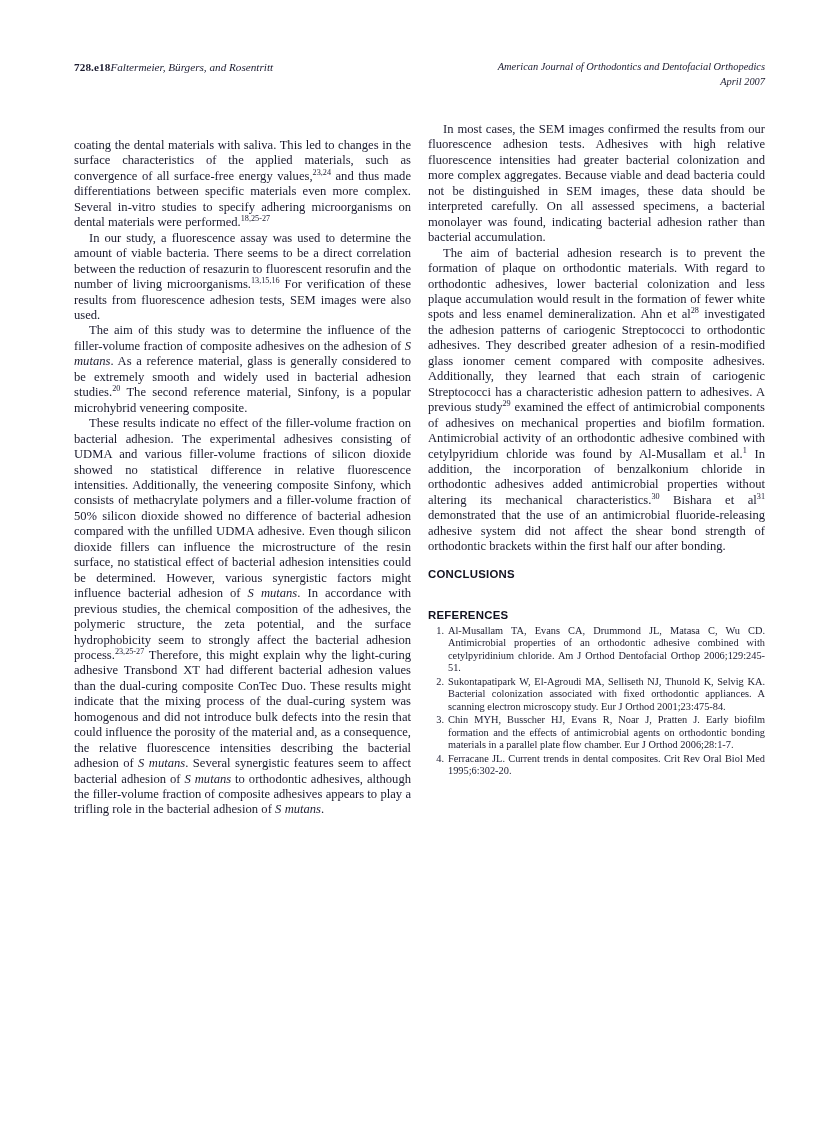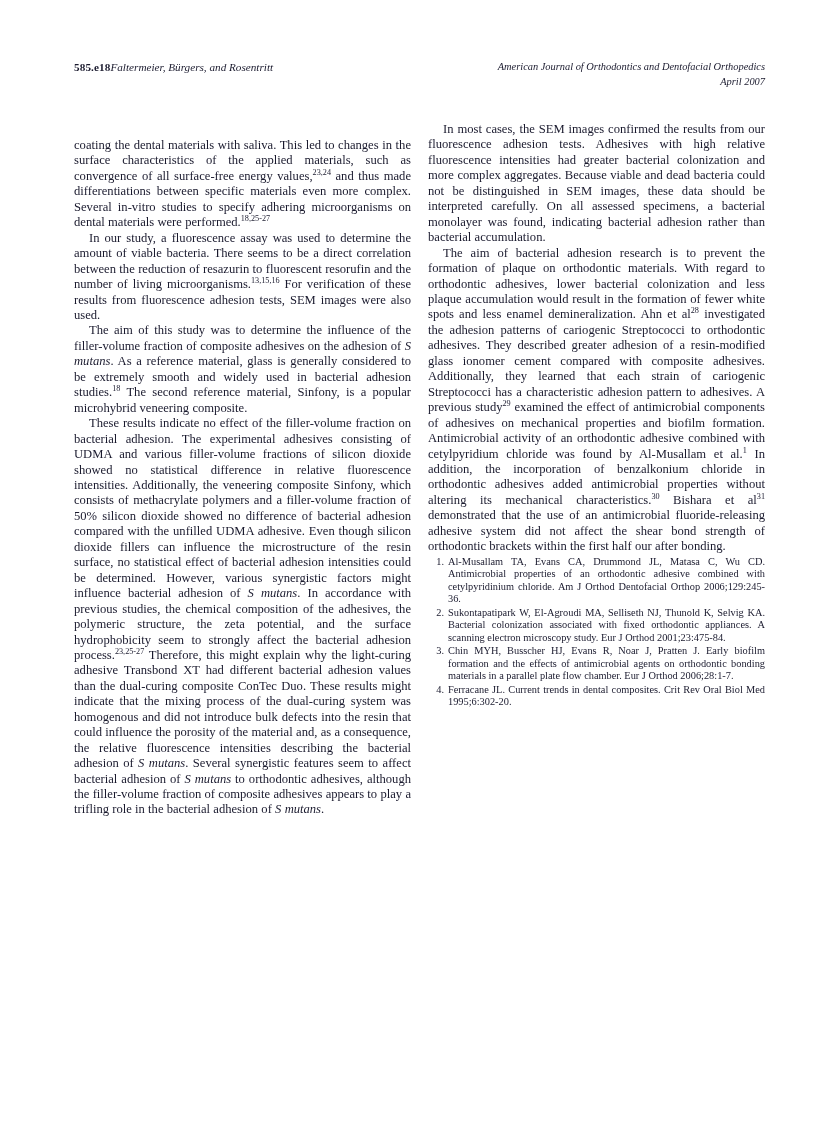--- a/index.html
+++ b/index.html
@@ -135,44 +135,46 @@
     line-height: 12.5px;
   }
 </style>
 </head>
 <body>
 
 <div class="page">
 
   <div class="running-head">
     <div class="rh-left">
-      <span class="rh-folio">585.e18</span><span class="rh-authors">Faltermeier, Bürgers, and Rosentritt</span>
+      <span class="rh-folio">728.e18</span><span class="rh-authors">Faltermeier, Bürgers, and Rosentritt</span>
     </div>
     <div class="rh-right">
       <div>American Journal of Orthodontics and Dentofacial Orthopedics</div>
       <div>April 2007</div>
     </div>
   </div>
 
   <div class="columns">
 
     <div class="col col-left">
       <p class="body-par no-indent">coating the dental materials with saliva. This led to changes in the surface characteristics of the applied materials, such as convergence of all surface-free energy values,<sup>23,24</sup> and thus made differentiations between specific materials even more complex. Several in-vitro studies to specify adhering microorganisms on dental materials were performed.<sup>18,25-27</sup></p>
       <p class="body-par">In our study, a fluorescence assay was used to determine the amount of viable bacteria. There seems to be a direct correlation between the reduction of resazurin to fluorescent resorufin and the number of living microorganisms.<sup>13,15,16</sup> For verification of these results from fluorescence adhesion tests, SEM images were also used.</p>
-      <p class="body-par">The aim of this study was to determine the influence of the filler-volume fraction of composite adhesives on the adhesion of <i>S mutans</i>. As a reference material, glass is generally considered to be extremely smooth and widely used in bacterial adhesion studies.<sup>18</sup> The second reference material, Sinfony, is a popular microhybrid veneering composite.</p>
+      <p class="body-par">The aim of this study was to determine the influence of the filler-volume fraction of composite adhesives on the adhesion of <i>S mutans</i>. As a reference material, glass is generally considered to be extremely smooth and widely used in bacterial adhesion studies.<sup>20</sup> The second reference material, Sinfony, is a popular microhybrid veneering composite.</p>
       <p class="body-par">These results indicate no effect of the filler-volume fraction on bacterial adhesion. The experimental adhesives consisting of UDMA and various filler-volume fractions of silicon dioxide showed no statistical difference in relative fluorescence intensities. Additionally, the veneering composite Sinfony, which consists of methacrylate polymers and a filler-volume fraction of 50% silicon dioxide showed no difference of bacterial adhesion compared with the unfilled UDMA adhesive. Even though silicon dioxide fillers can influence the microstructure of the resin surface, no statistical effect of bacterial adhesion intensities could be determined. However, various synergistic factors might influence bacterial adhesion of <i>S mutans</i>. In accordance with previous studies, the chemical composition of the adhesives, the polymeric structure, the zeta potential, and the surface hydrophobicity seem to strongly affect the bacterial adhesion process.<sup>23,25-27</sup> Therefore, this might explain why the light-curing adhesive Transbond XT had different bacterial adhesion values than the dual-curing composite ConTec Duo. These results might indicate that the mixing process of the dual-curing system was homogenous and did not introduce bulk defects into the resin that could influence the porosity of the material and, as a consequence, the relative fluorescence intensities describing the bacterial adhesion of <i>S mutans</i>. Several synergistic features seem to affect bacterial adhesion of <i>S mutans</i> to orthodontic adhesives, although the filler-volume fraction of composite adhesives appears to play a trifling role in the bacterial adhesion of <i>S mutans</i>.</p>
     </div>
 
     <div class="col col-right">
       <p class="body-par">In most cases, the SEM images confirmed the results from our fluorescence adhesion tests. Adhesives with high relative fluorescence intensities had greater bacterial colonization and more complex aggregates. Because viable and dead bacteria could not be distinguished in SEM images, these data should be interpreted carefully. On all assessed specimens, a bacterial monolayer was found, indicating bacterial adhesion rather than bacterial accumulation.</p>
       <p class="body-par">The aim of bacterial adhesion research is to prevent the formation of plaque on orthodontic materials. With regard to orthodontic adhesives, lower bacterial colonization and less plaque accumulation would result in the formation of fewer white spots and less enamel demineralization. Ahn et al<sup>28</sup> investigated the adhesion patterns of cariogenic Streptococci to orthodontic adhesives. They described greater adhesion of a resin-modified glass ionomer cement compared with composite adhesives. Additionally, they learned that each strain of cariogenic Streptococci has a characteristic adhesion pattern to adhesives. A previous study<sup>29</sup> examined the effect of antimicrobial components of adhesives on mechanical properties and biofilm formation. Antimicrobial activity of an orthodontic adhesive combined with cetylpyridium chloride was found by Al-Musallam et al.<sup>1</sup> In addition, the incorporation of benzalkonium chloride in orthodontic adhesives added antimicrobial properties without altering its mechanical characteristics.<sup>30</sup> Bishara et al<sup>31</sup> demonstrated that the use of an antimicrobial fluoride-releasing adhesive system did not affect the shear bond strength of orthodontic brackets within the first half our after bonding.</p>
 
+      <h2 class="section-head">CONCLUSIONS</h2>
 
+      <h2 class="section-head refs-head">REFERENCES</h2>
       <ol class="reference-list">
-        <li>Al-Musallam TA, Evans CA, Drummond JL, Matasa C, Wu CD. Antimicrobial properties of an orthodontic adhesive combined with cetylpyridinium chloride. Am J Orthod Dentofacial Orthop 2006;129:245-36.</li>
+        <li>Al-Musallam TA, Evans CA, Drummond JL, Matasa C, Wu CD. Antimicrobial properties of an orthodontic adhesive combined with cetylpyridinium chloride. Am J Orthod Dentofacial Orthop 2006;129:245-51.</li>
         <li>Sukontapatipark W, El-Agroudi MA, Selliseth NJ, Thunold K, Selvig KA. Bacterial colonization associated with fixed orthodontic appliances. A scanning electron microscopy study. Eur J Orthod 2001;23:475-84.</li>
         <li>Chin MYH, Busscher HJ, Evans R, Noar J, Pratten J. Early biofilm formation and the effects of antimicrobial agents on orthodontic bonding materials in a parallel plate flow chamber. Eur J Orthod 2006;28:1-7.</li>
         <li>Ferracane JL. Current trends in dental composites. Crit Rev Oral Biol Med 1995;6:302-20.</li>
       </ol>
     </div>
 
   </div>
 </div>
 
 </body></html>

